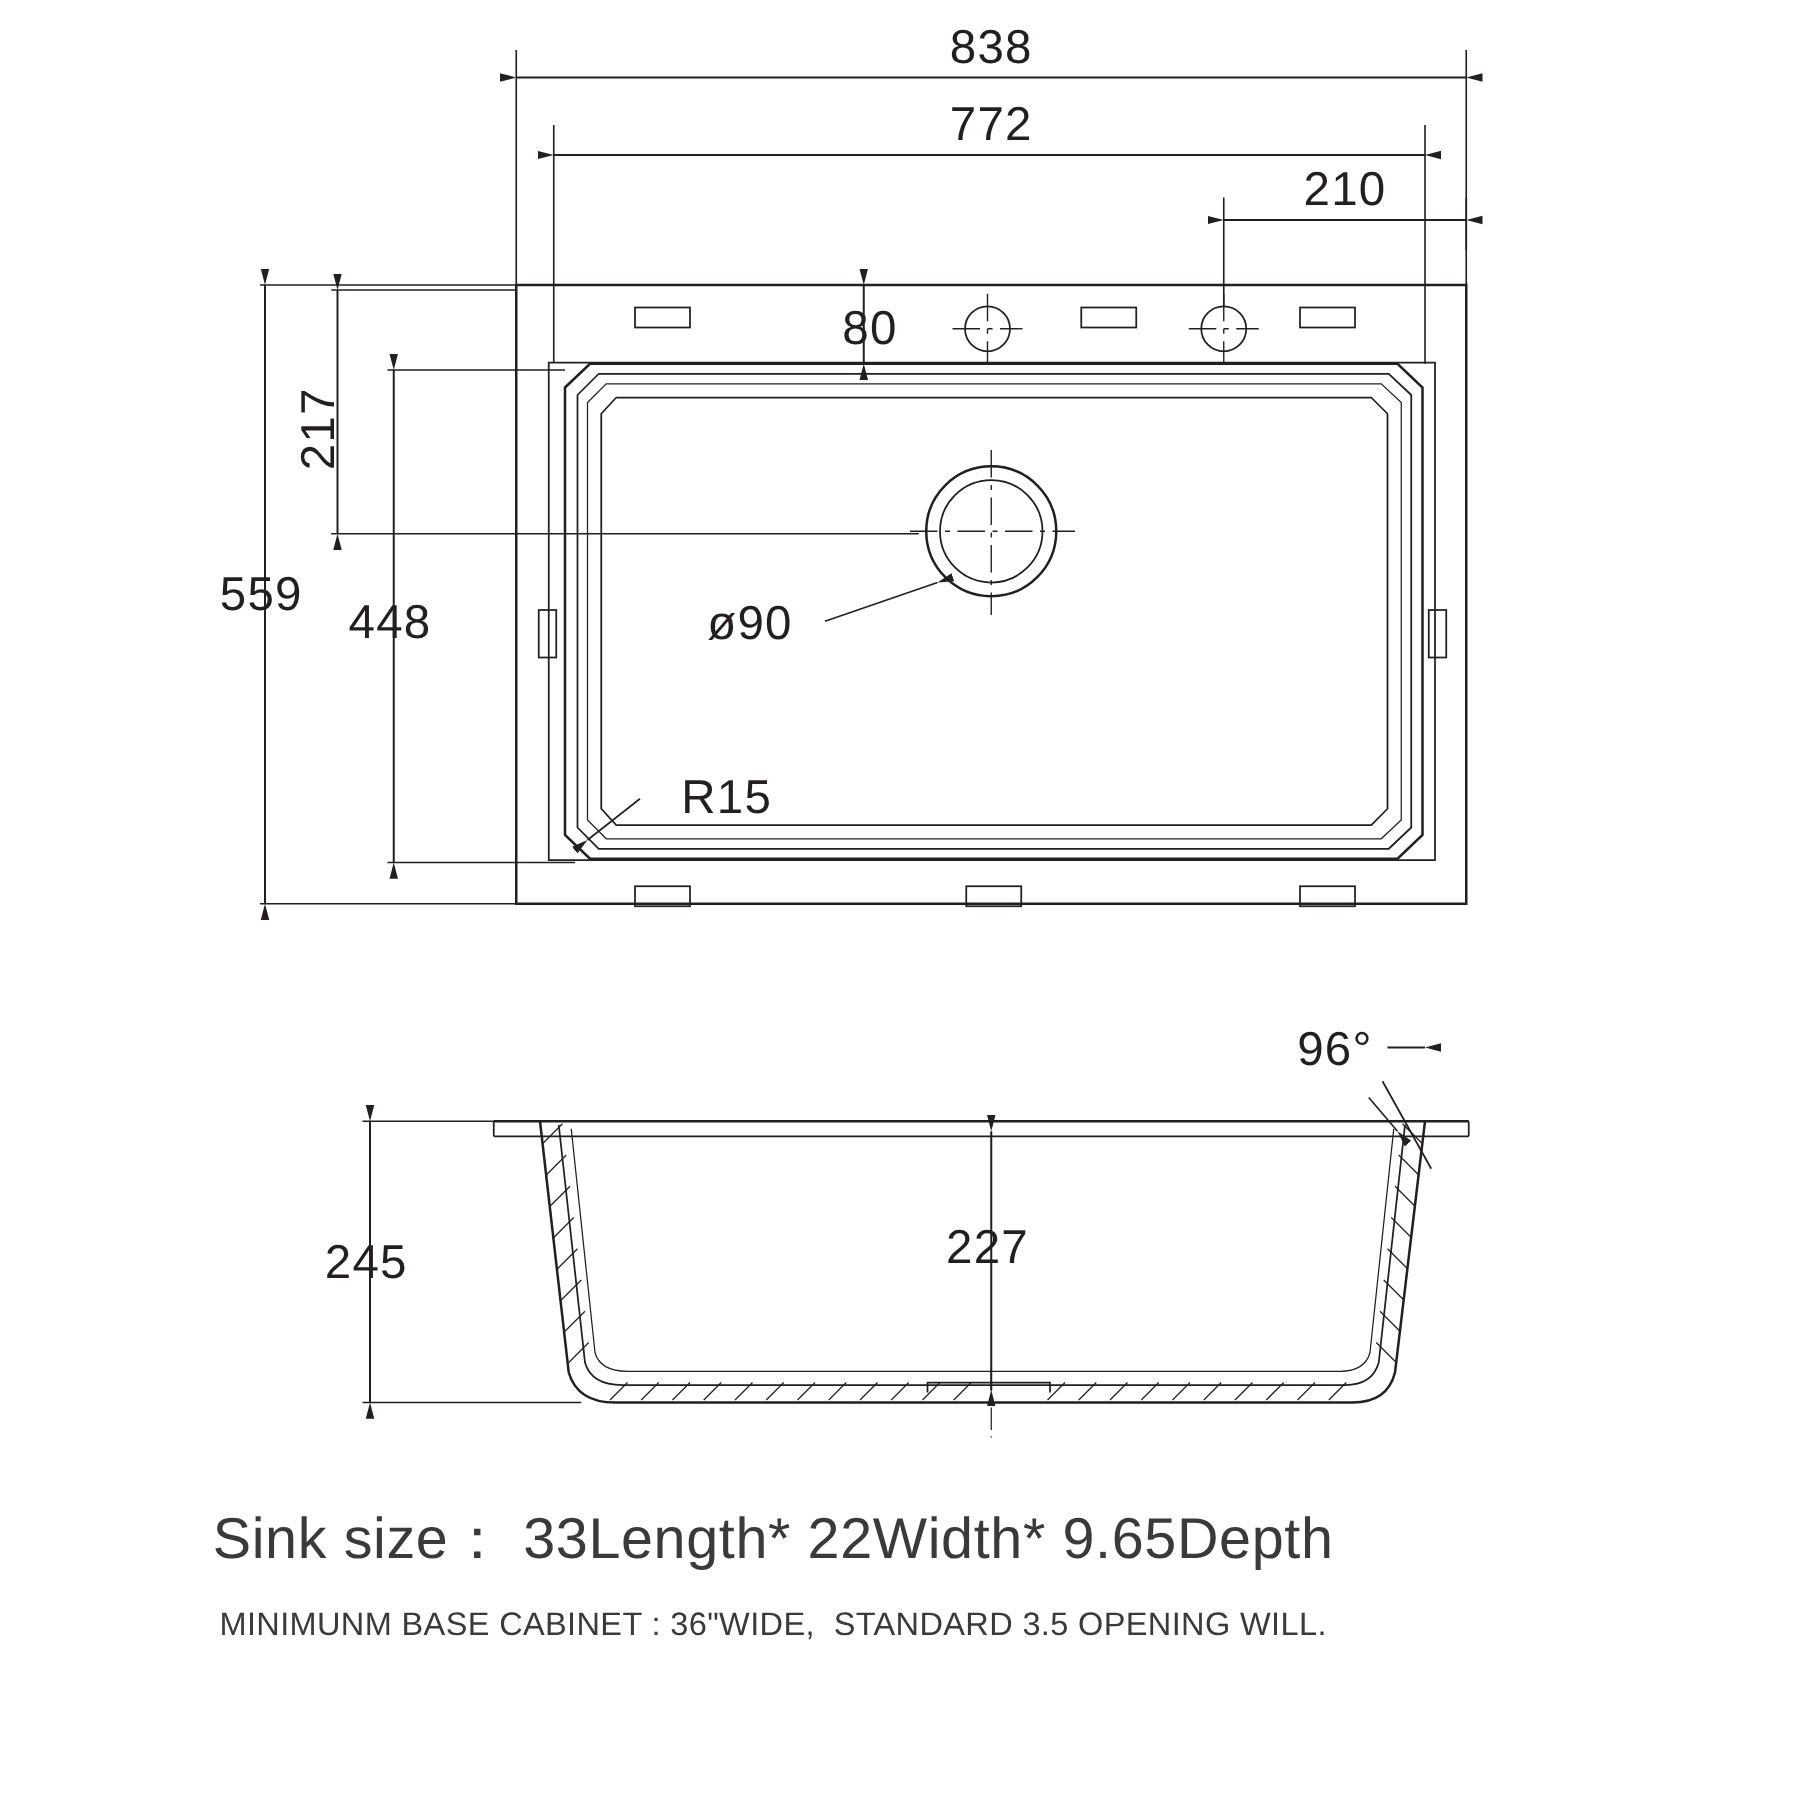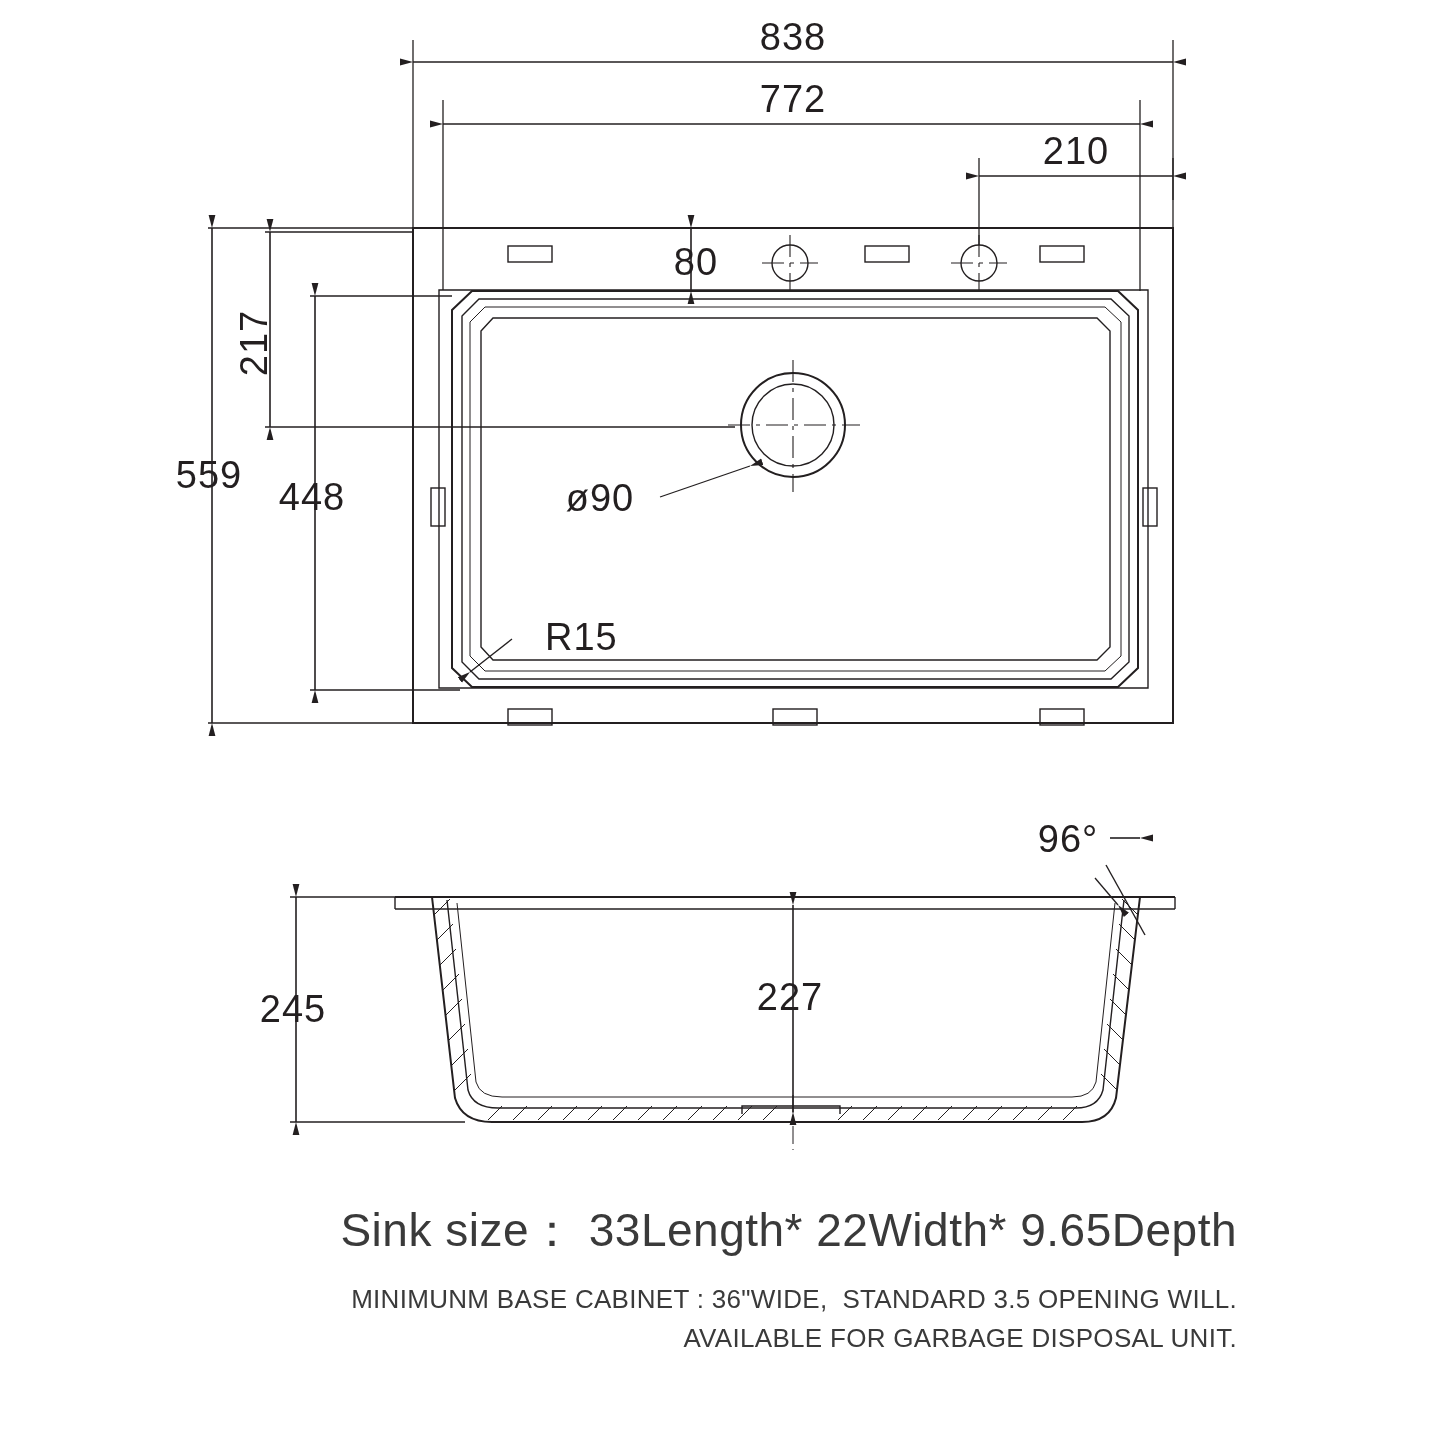--- a/index.html
+++ b/index.html
@@ -68,21 +68,21 @@
     font-family: "Liberation Sans", sans-serif;
     font-size: 38px;
     fill: #231f20;
     letter-spacing: 1px;
   }
   .caption-block {
     position: absolute;
     left: 0;
     top: 1200px;
     width: 1237px;
-    text-align: right;
+    text-align: center;
   }
   .caption-main {
     font-family: "Liberation Sans", sans-serif;
     font-size: 46px;
     color: #3a3a3a;
     letter-spacing: 0.5px;
     margin-bottom: 18px;
   }
   .caption-sub {
     font-family: "Liberation Sans", sans-serif;
@@ -257,15 +257,14 @@
 
       <line class="dim" x1="793" y1="905" x2="793" y2="1112" marker-start="url(#arrS)" marker-end="url(#arrE)"></line>
       <text class="dimtext" x="790" y="1010" text-anchor="middle">227</text>
 
     </g>
   </svg>
 
   <div class="caption-block">
     <div class="caption-main">Sink size： 33Length* 22Width* 9.65Depth</div>
     <div class="caption-sub">MINIMUNM BASE CABINET : 36"WIDE,&nbsp; STANDARD 3.5 OPENING WILL.</div>
-    <div class="caption-sub">AVAILABLE FOR GARBAGE DISPOSAL UNIT.</div>
   </div>
 </div>
 
 </body></html>

